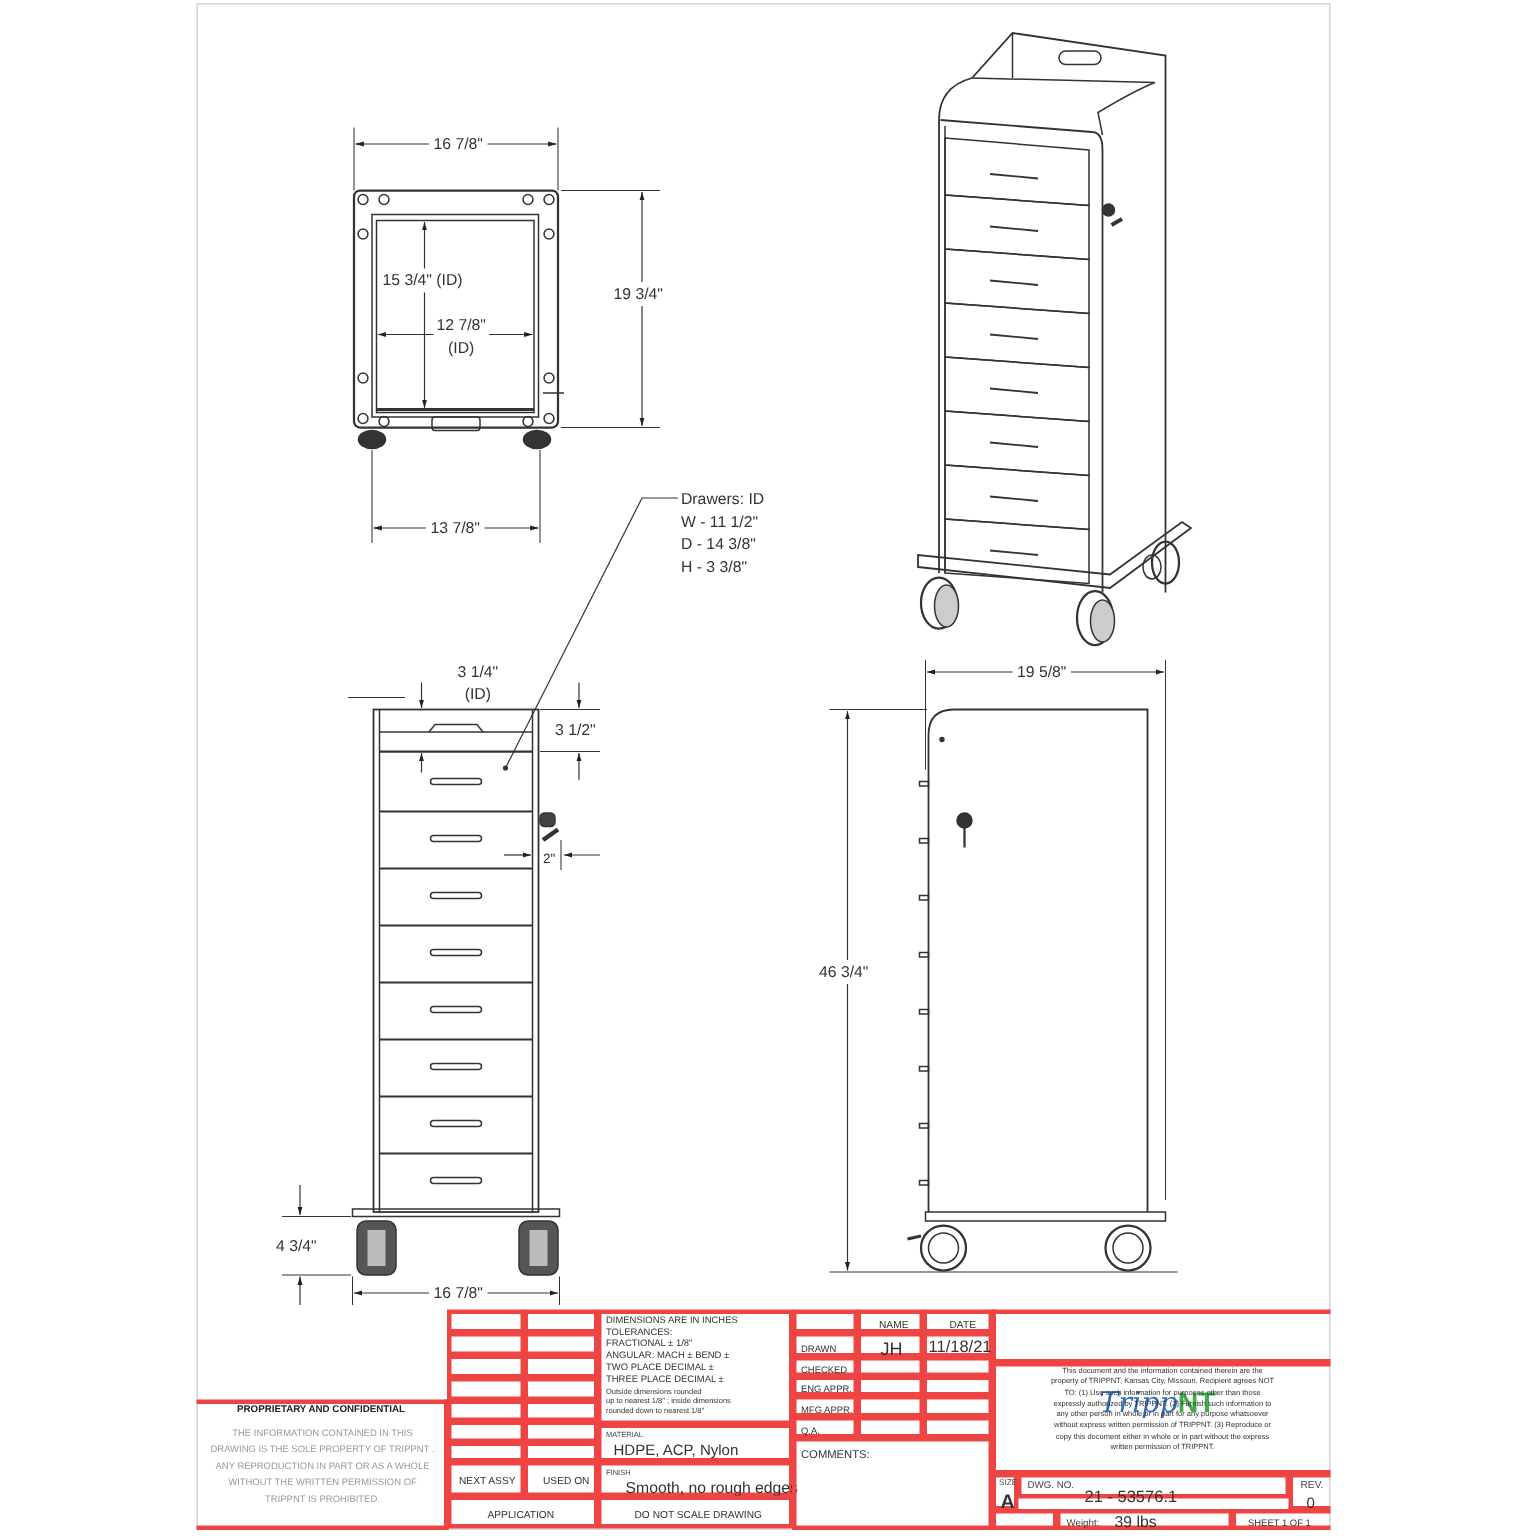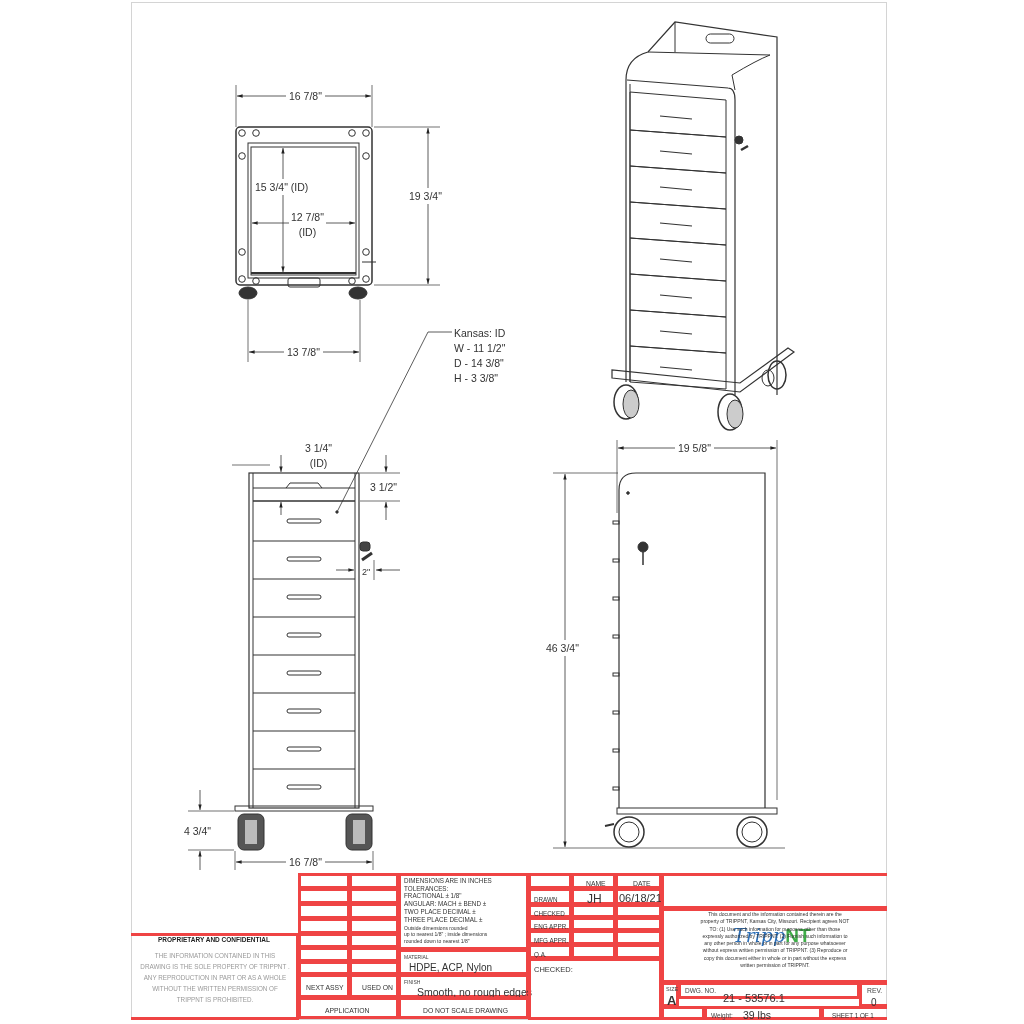--- a/index.html
+++ b/index.html
@@ -210,21 +210,21 @@
 <div class="dim" style="left:286px;top:90px;padding:0 3px;">16 7/8"</div>
 <div class="dim" style="left:409px;top:188px;padding:2px 0;">19 3/4"</div>
 <div class="dim" style="left:255px;top:179px;padding:2px 0;">15 3/4" (ID)</div>
 <div class="dim" style="left:289px;top:211px;text-align:center;padding:0 2px;">
   <div>12 7/8"</div>
   <div style="padding-top:3px;">(ID)</div>
 </div>
 <div class="dim" style="left:284px;top:346px;padding:0 3px;">13 7/8"</div>
 
 <div class="note" style="left:454px;top:326px;">
-  <div>Kansas: ID</div>
+  <div>Drawers: ID</div>
   <div>W - 11 1/2"</div>
   <div>D - 14 3/8"</div>
   <div>H - 3 3/8"</div>
 </div>
 
 <div class="dim" style="left:305px;top:442px;text-align:center;background:transparent;">
   <div>3 1/4"</div>
   <div style="padding-top:3px;">(ID)</div>
 </div>
 <div class="dim" style="left:370px;top:481px;">3 1/2"</div>
@@ -298,21 +298,21 @@
   <div class="cell" style="left:615px;top:873px;width:47px;height:16px;">
     <span class="val" style="left:15px;top:4px;font-size:6.8px;">DATE</span>
   </div>
   <div class="cell" style="left:528px;top:888px;width:44px;height:17px;">
     <span class="val" style="left:3px;top:5px;font-size:6.3px;">DRAWN</span>
   </div>
   <div class="cell" style="left:571px;top:888px;width:45px;height:17px;">
     <span class="val" style="left:13px;top:1px;font-size:12px;">JH</span>
   </div>
   <div class="cell" style="left:615px;top:888px;width:47px;height:17px;">
-    <span class="val" style="left:1px;top:1px;font-size:11px;">06/18/21</span>
+    <span class="val" style="left:1px;top:1px;font-size:11px;">11/18/21</span>
   </div>
   <div class="cell" style="left:528px;top:904px;width:44px;height:14px;">
     <span class="val" style="left:3px;top:3px;font-size:6.3px;">CHECKED</span>
   </div>
   <div class="cell" style="left:571px;top:904px;width:45px;height:14px;"></div>
   <div class="cell" style="left:615px;top:904px;width:47px;height:14px;"></div>
   <div class="cell" style="left:528px;top:917px;width:44px;height:14px;">
     <span class="val" style="left:3px;top:3px;font-size:6.3px;">ENG APPR.</span>
   </div>
   <div class="cell" style="left:571px;top:917px;width:45px;height:14px;"></div>
@@ -321,21 +321,21 @@
     <span class="val" style="left:3px;top:4px;font-size:6.3px;">MFG APPR.</span>
   </div>
   <div class="cell" style="left:571px;top:930px;width:45px;height:15px;"></div>
   <div class="cell" style="left:615px;top:930px;width:47px;height:15px;"></div>
   <div class="cell" style="left:528px;top:944px;width:44px;height:15px;">
     <span class="val" style="left:3px;top:4px;font-size:6.3px;">Q.A.</span>
   </div>
   <div class="cell" style="left:571px;top:944px;width:45px;height:15px;"></div>
   <div class="cell" style="left:615px;top:944px;width:47px;height:15px;"></div>
   <div class="cell" style="left:528px;top:958px;width:134px;height:62px;">
-    <span class="val" style="left:3px;top:4px;font-size:7.5px;">CHECKED:</span>
+    <span class="val" style="left:3px;top:4px;font-size:7.5px;">COMMENTS:</span>
   </div>
 
   <div class="cell" style="left:661px;top:873px;width:226px;height:36px;border-right:none;"></div>
   <div class="logo"><span>Tripp</span><b>NT</b></div>
   <div class="cell" style="left:661px;top:908px;width:226px;height:75px;border-right:none;"></div>
   <div class="legal">This document and the information contained therein are the property of TRIPPNT, Kansas City, Missouri. Recipient agrees NOT TO: (1) Use such information for purposes other than those expressly authorized by TRIPPNT. (2) Furnish such information to any other person in whole or in part for any purpose whatsoever without express written permission of TRIPPNT. (3) Reproduce or copy this document either in whole or in part without the express written permission of TRIPPNT.</div>
 
   <div class="cell" style="left:661px;top:982px;width:18px;height:25px;">
     <span class="lbl" style="left:2px;top:1px;font-size:5.5px;">SIZE</span>
     <span class="val" style="left:3px;top:8px;font-size:13px;font-weight:bold;">A</span>

